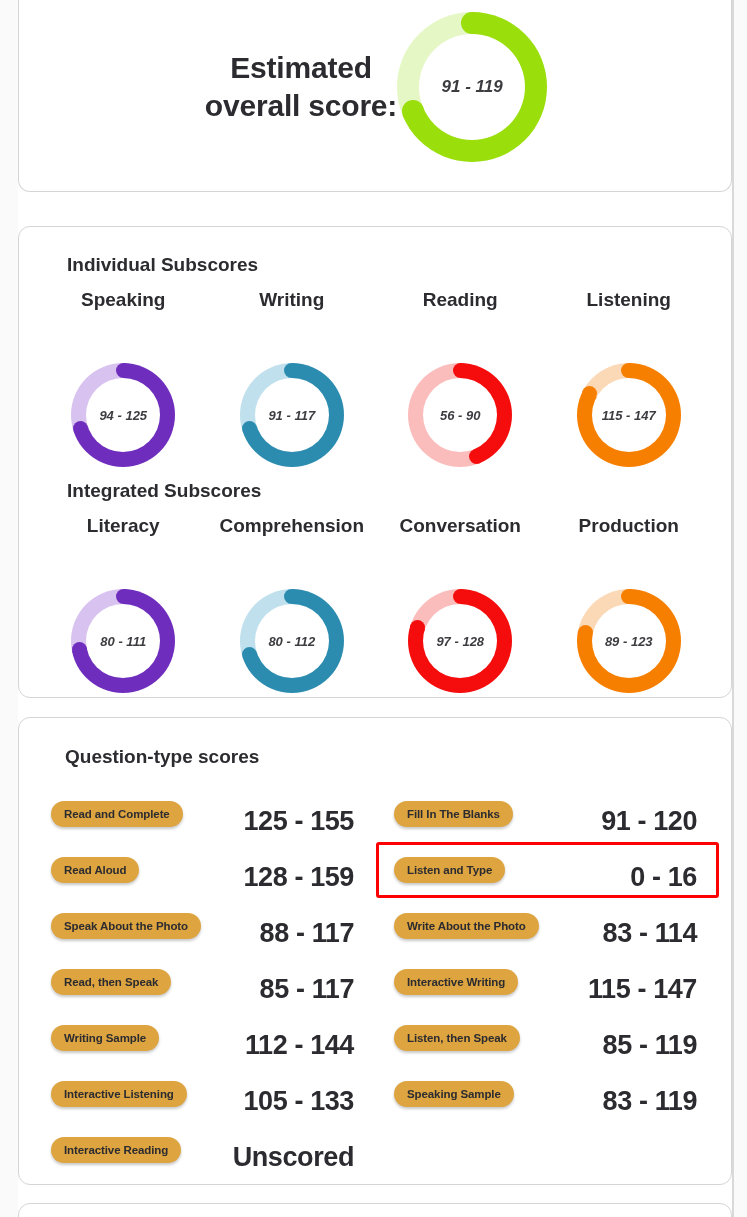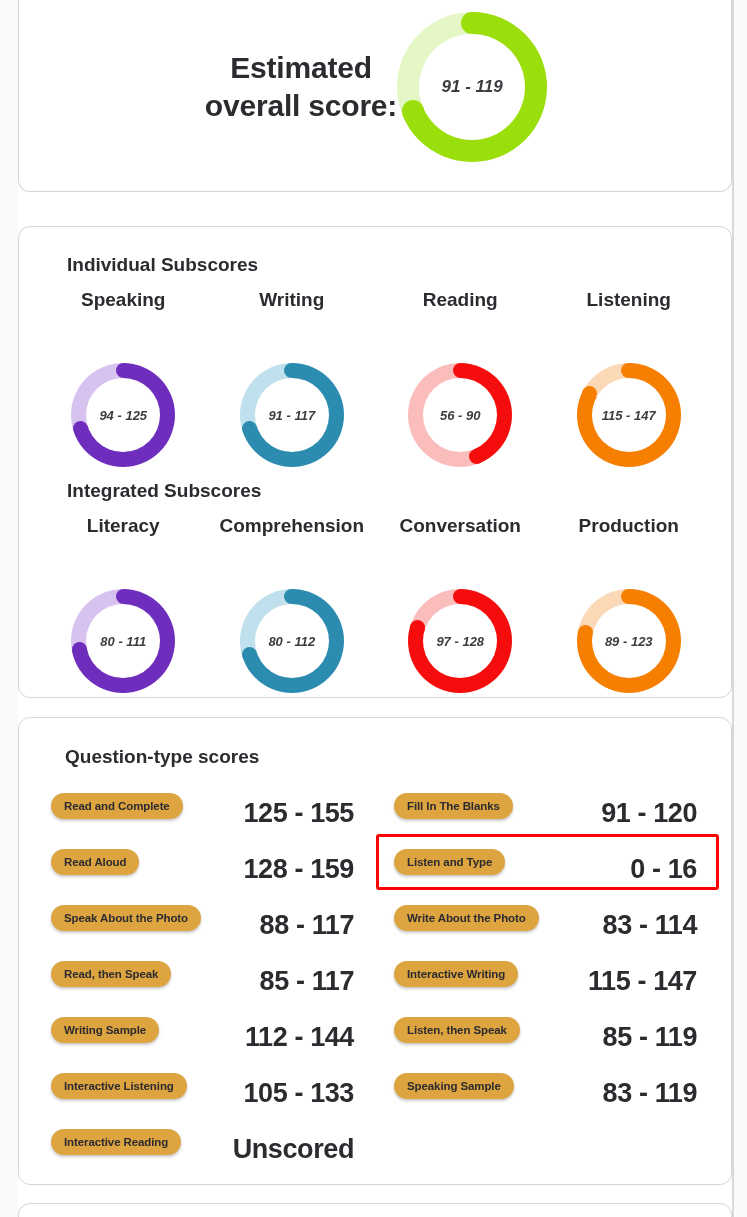--- a/index.html
+++ b/index.html
@@ -129,21 +129,21 @@
   }
 
   
   .q-title {
     position: absolute;
     left: 46px; top: 28px;
     font-size: 19px; font-weight: 700; color: #2b2b30;
   }
   .q-cols {
     position: absolute;
-    left: 14px; top: 60px;
+    left: 14px; top: 68px;
     width: 686px;
     display: flex;
   }
   .q-col { width: 343px; }
   .q-row {
     position: relative;
     display: flex;
     align-items: center;
     justify-content: space-between;
     height: 56px;

